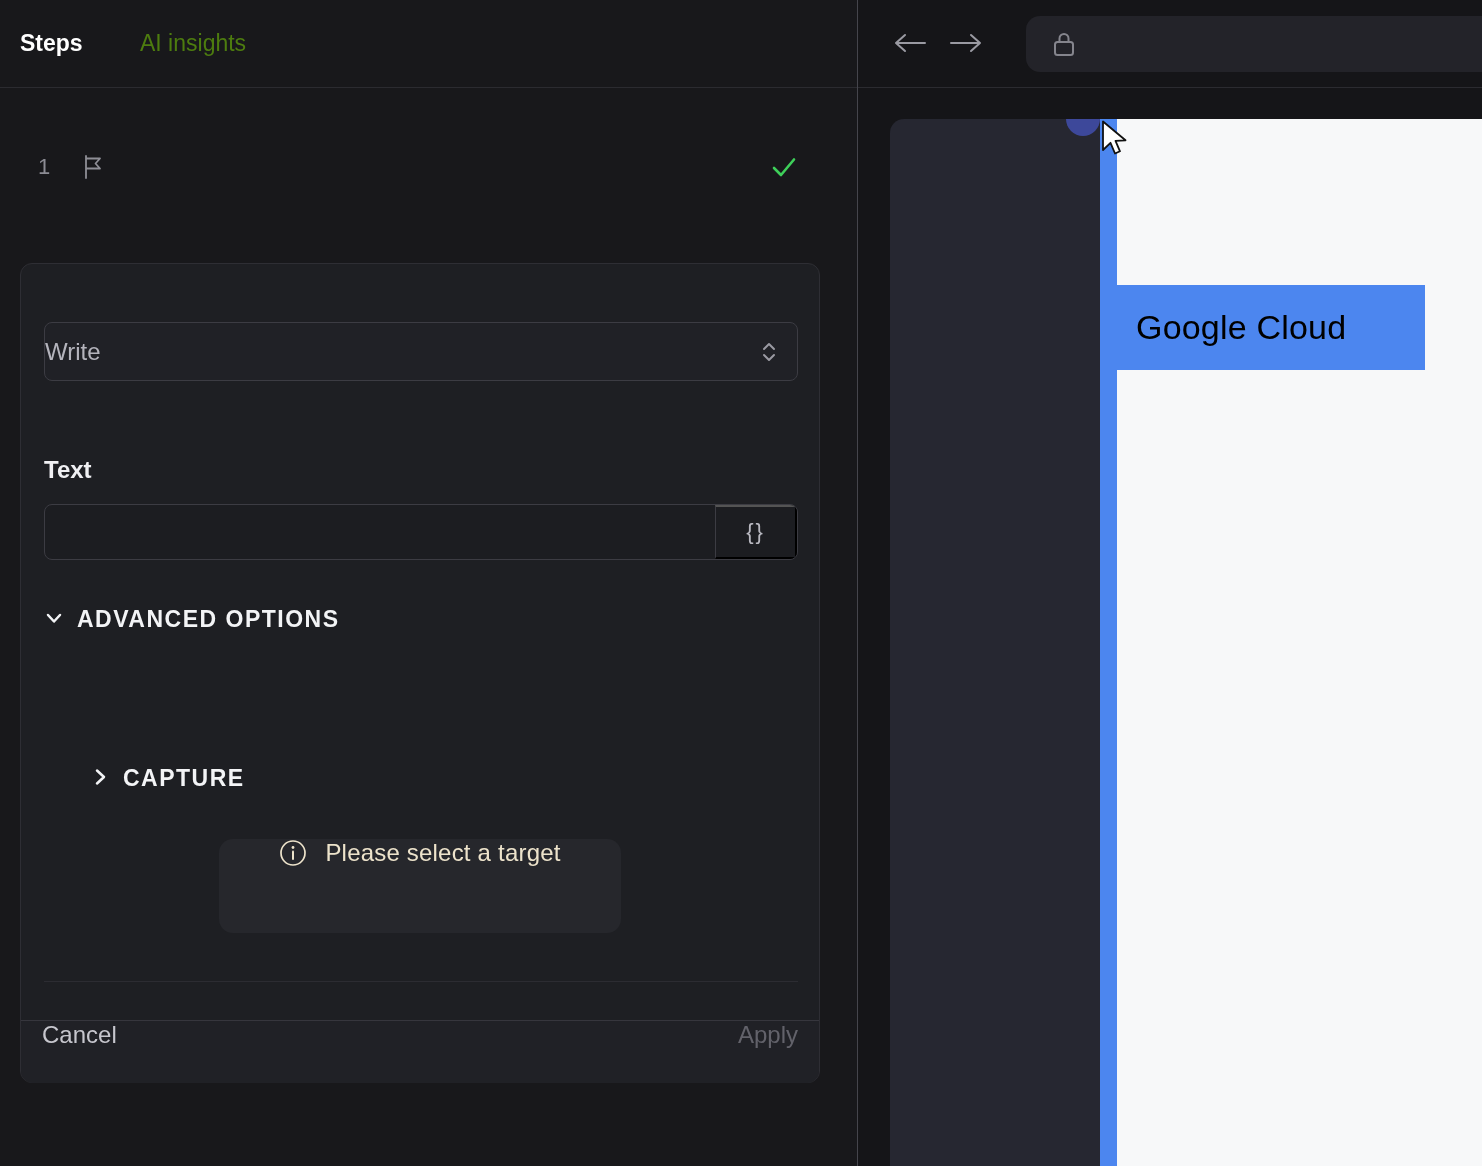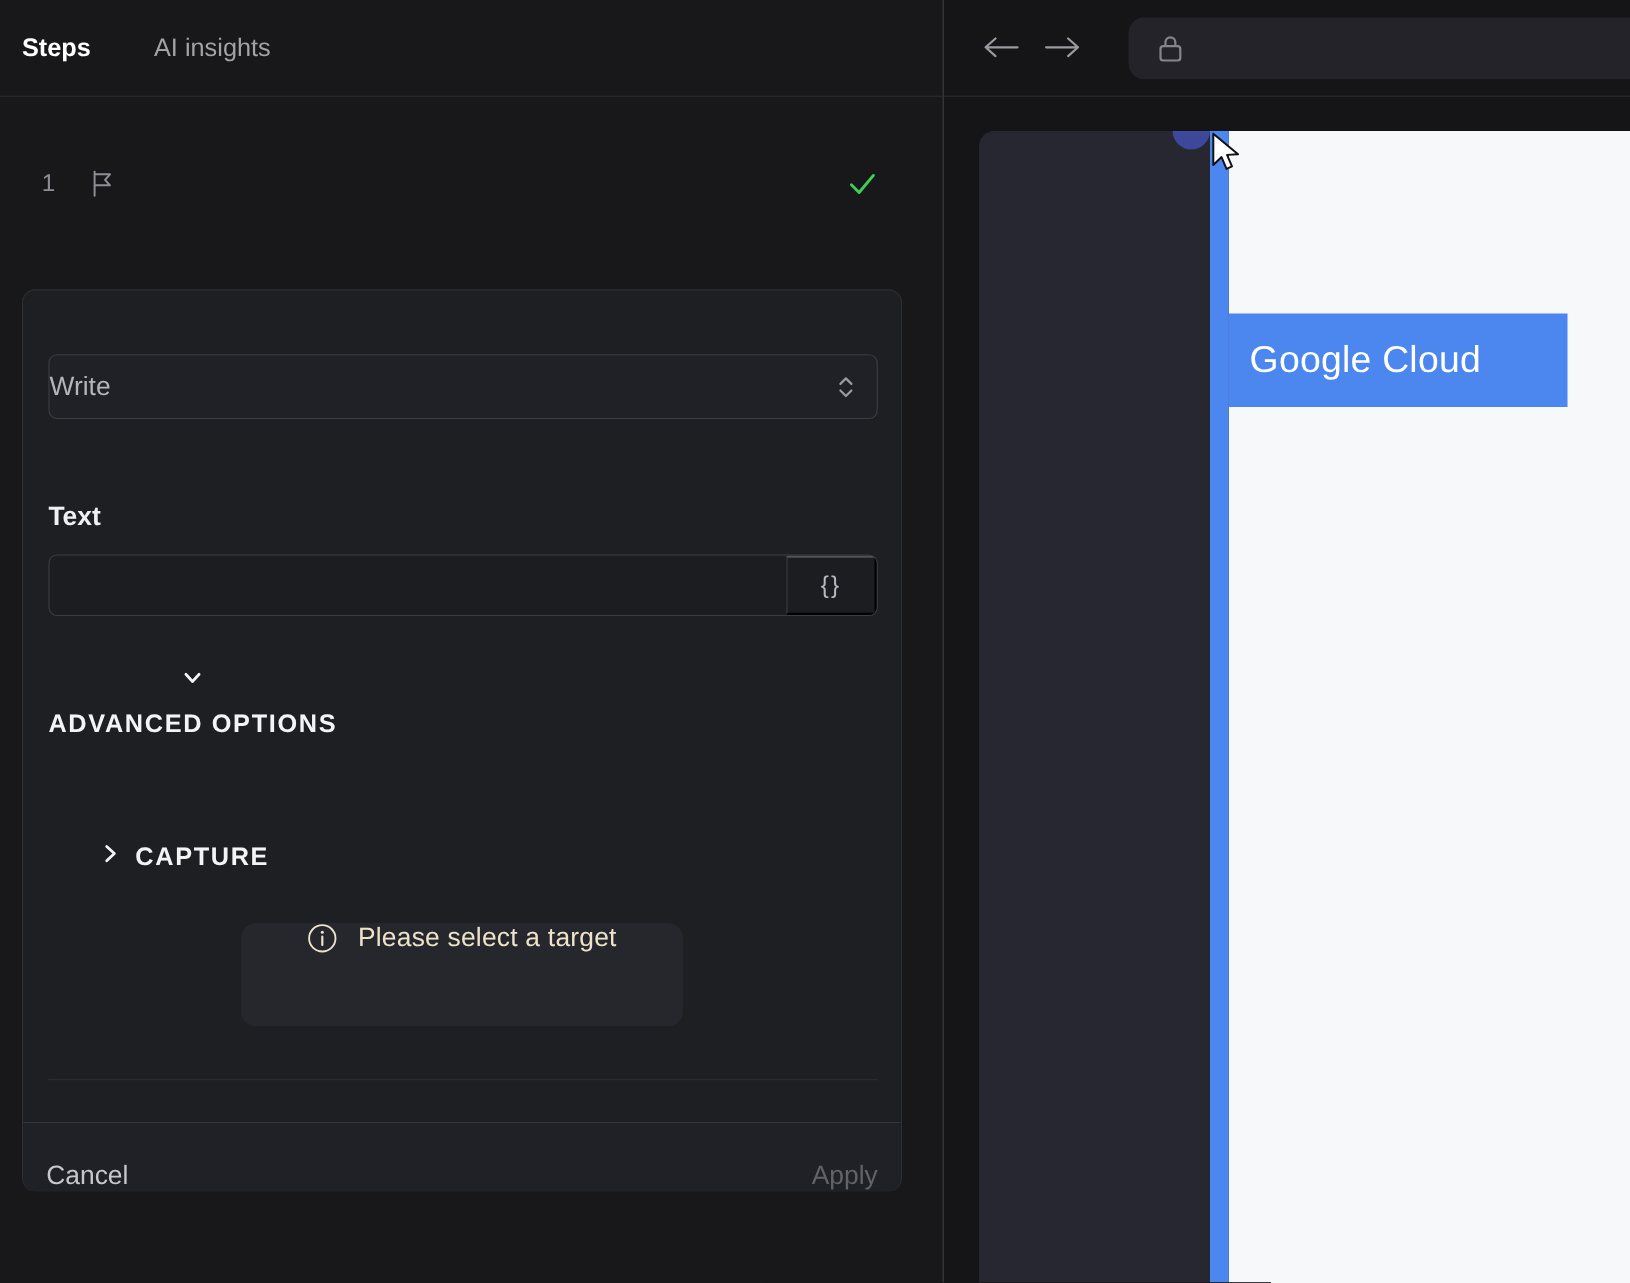--- a/index.html
+++ b/index.html
@@ -14,21 +14,21 @@
 
   
   .left-panel {
     position: absolute; left: 0; top: 0; width: 857px; height: 1166px;
     background: #18181b;
   }
   .tabs { position: absolute; left: 0; top: 0; width: 100%; height: 87px; }
   .tab { position: absolute; top: 0; height: 87px; display: flex; align-items: center;
          font-size: 23px; cursor: pointer; }
   .tab.active { left: 20px; color: #ffffff; font-weight: 700; }
-  .tab.inactive { left: 140px; color: #a3a3a3; font-weight: 400; }
+  .tab.inactive { left: 140px; color: #4d7c0f; font-weight: 400; }
   .header-divider { position: absolute; left: 0; top: 87px; width: 857px; height: 1px; background: #2b2b30; }
 
   .step-row { position: absolute; left: 0; top: 136px; width: 857px; height: 62px; cursor: pointer; }
   .step-number { position: absolute; left: 38px; top: 50%; transform: translateY(-50%);
                  font-size: 22px; color: #8c8c94; }
   .flag-icon { position: absolute; left: 82px; top: 50%; transform: translateY(-50%); width: 22px; height: 24px; }
   .step-title { position: absolute; left: 122px; top: 50%; transform: translateY(-50%);
                 font-size: 24px; color: #9fa0a8; letter-spacing: .3px; white-space: nowrap; }
   .step-target { text-decoration: underline; text-underline-offset: 7px; text-decoration-thickness: 1.5px; }
   .step-check { position: absolute; left: 768px; top: 50%; transform: translateY(-50%); width: 32px; height: 32px; }
@@ -56,41 +56,41 @@
   .text-input {
     flex: 1; background: transparent; border: none; outline: none;
     color: #e8e8ec; font-size: 22px; padding: 0 16px;
     font-family: "Liberation Sans", "DejaVu Sans", sans-serif;
   }
   .var-button {
     width: 82px; border-left: 1px solid #3c3c43; display: flex; align-items: center; justify-content: center;
     color: #b9b9c1; font-size: 22px; letter-spacing: 2px; cursor: pointer; background: transparent;
   }
 
-  .adv-toggle { position: absolute; left: 23px; top: 342px; display: flex; align-items: center; gap: 13px; cursor: pointer; flex-direction: column; }
+  .adv-toggle { position: absolute; left: 23px; top: 342px; display: flex; align-items: center; gap: 13px; cursor: pointer; }
   .adv-label { font-size: 23px; font-weight: 700; letter-spacing: 1.5px; color: #f3f4f6; }
   .section-row { position: absolute; display: flex; align-items: center; gap: 14px; cursor: pointer; }
   .section-rdc { left: 70px; top: 433px; }
   .section-others { left: 70px; top: 501px; }
   .section-label { font-size: 23px; font-weight: 700; letter-spacing: 1.5px; color: #f3f4f6; }
   .chev { display: block; }
 
   .notice-box {
     position: absolute; left: 198px; top: 575px; width: 402px; height: 94px;
     background: #26272c; border-radius: 14px;
     display: flex; justify-content: center; gap: 18px;
   }
   .notice-text { font-size: 24px; color: #ede3cb; letter-spacing: .2px; }
 
   .inner-divider { position: absolute; left: 23px; top: 717px; width: 754px; height: 1px; background: #2c2c32; }
 
   .card-footer {
     position: absolute; left: 0; top: 756px; width: 100%; height: 63px;
     border-top: 1px solid #36363d;
-    display: flex; align-items: flex-end; justify-content: space-between;
+    display: flex; align-items: flex-start; justify-content: space-between;
     padding: 0 21px; border-radius: 0 0 12px 12px; background: #202126;
   }
   .cancel-btn { font-size: 24px; color: #c6c6cd; background: none; border: none; cursor: pointer;
                 font-family: "Liberation Sans", "DejaVu Sans", sans-serif; }
   .apply-btn { font-size: 24px; color: #62626a; background: none; border: none; cursor: pointer;
                font-family: "Liberation Sans", "DejaVu Sans", sans-serif; }
 
   
   .panel-divider { position: absolute; left: 857px; top: 0; width: 1px; height: 1166px; background: #45454c; }
 
@@ -112,21 +112,21 @@
     background: #262731; border-top-left-radius: 14px; overflow: hidden;
   }
   .page-white { position: absolute; left: 227px; top: 0; right: 0; bottom: 0; background: #f7f8f9; }
   .highlight-bar { position: absolute; left: 210px; top: 0; width: 17px; height: 100%; background: #4c86ef; }
   .selection-badge { position: absolute; left: 176px; top: -17px; width: 34px; height: 34px;
                      border-radius: 50%; background: #3d489a; }
   .highlight-label-box {
     position: absolute; left: 227px; top: 166px; width: 308px; height: 85px;
     background: #4c86ef; display: flex; align-items: center;
   }
-  .highlight-label-text { margin-left: 19px; font-size: 34px; font-weight: 500; color: #ffffff; letter-spacing: .2px; }
+  .highlight-label-text { margin-left: 19px; font-size: 34px; font-weight: 500; color: #000000; letter-spacing: .2px; }
   .cursor-icon { position: absolute; left: 211px; top: 1px; width: 36px; height: 38px; }
 </style>
 </head>
 <body>
 
 <div class="stage">
 
   <div class="left-panel">
 
     <div class="tabs">

